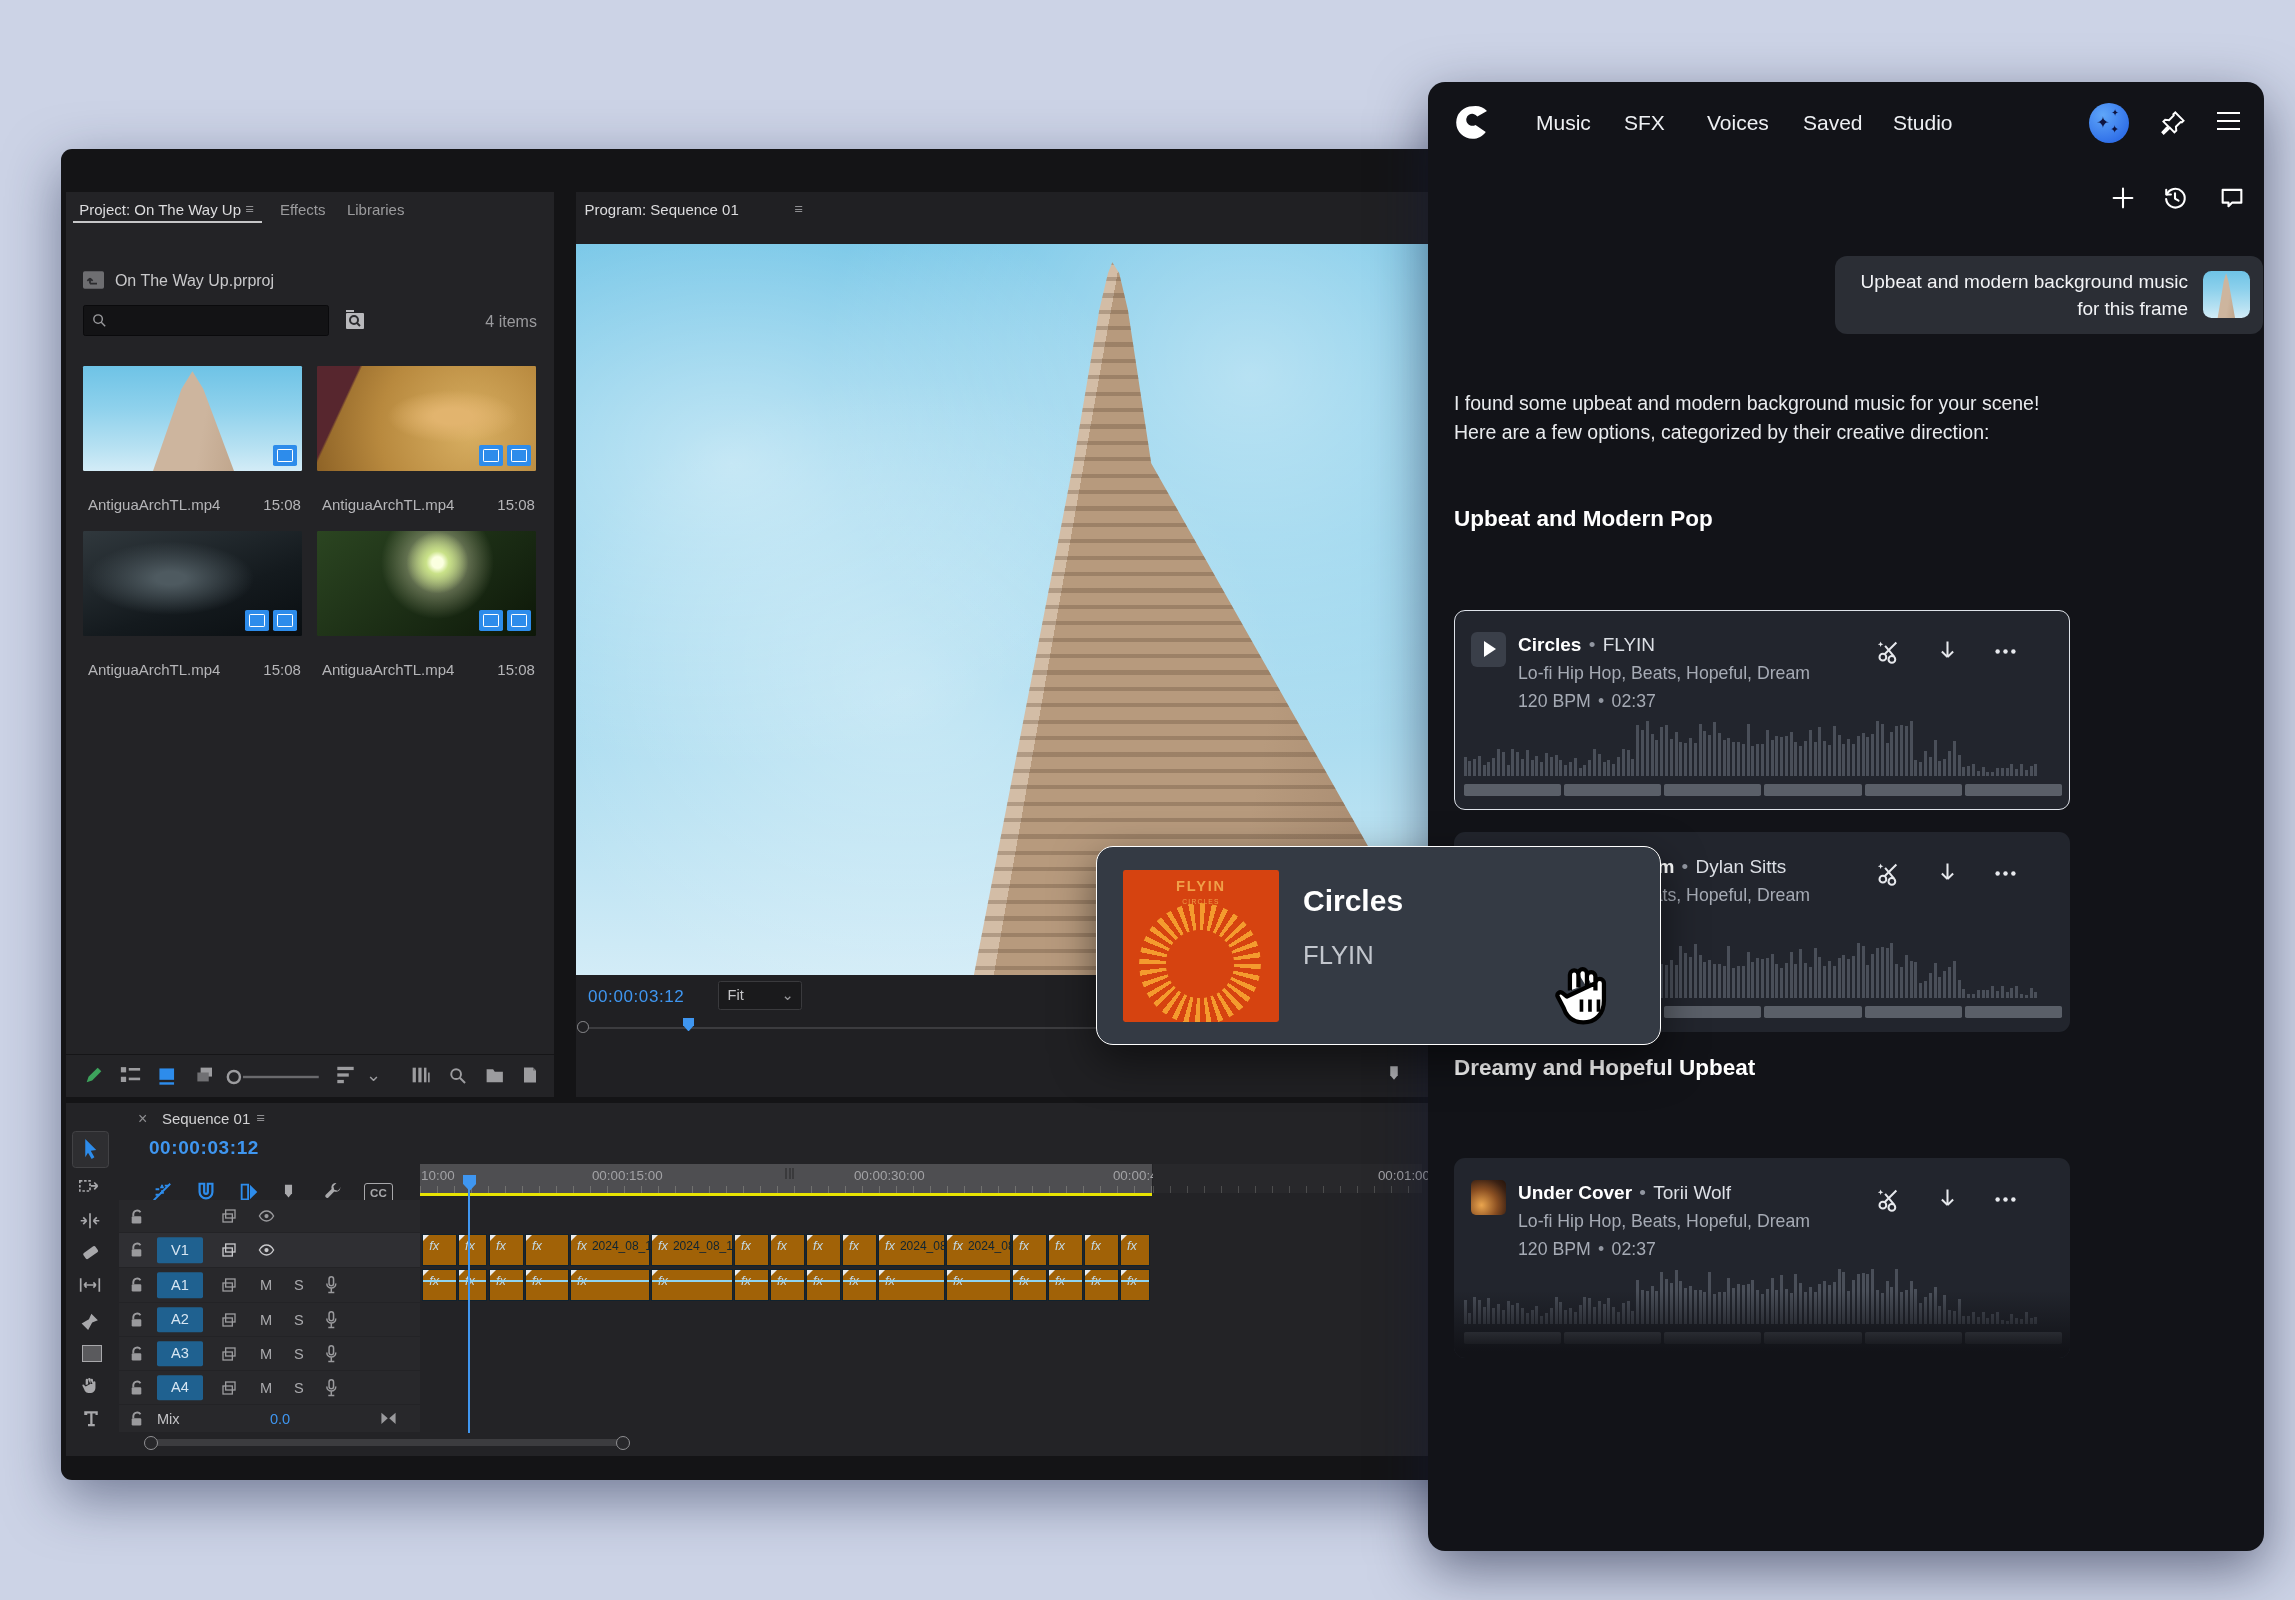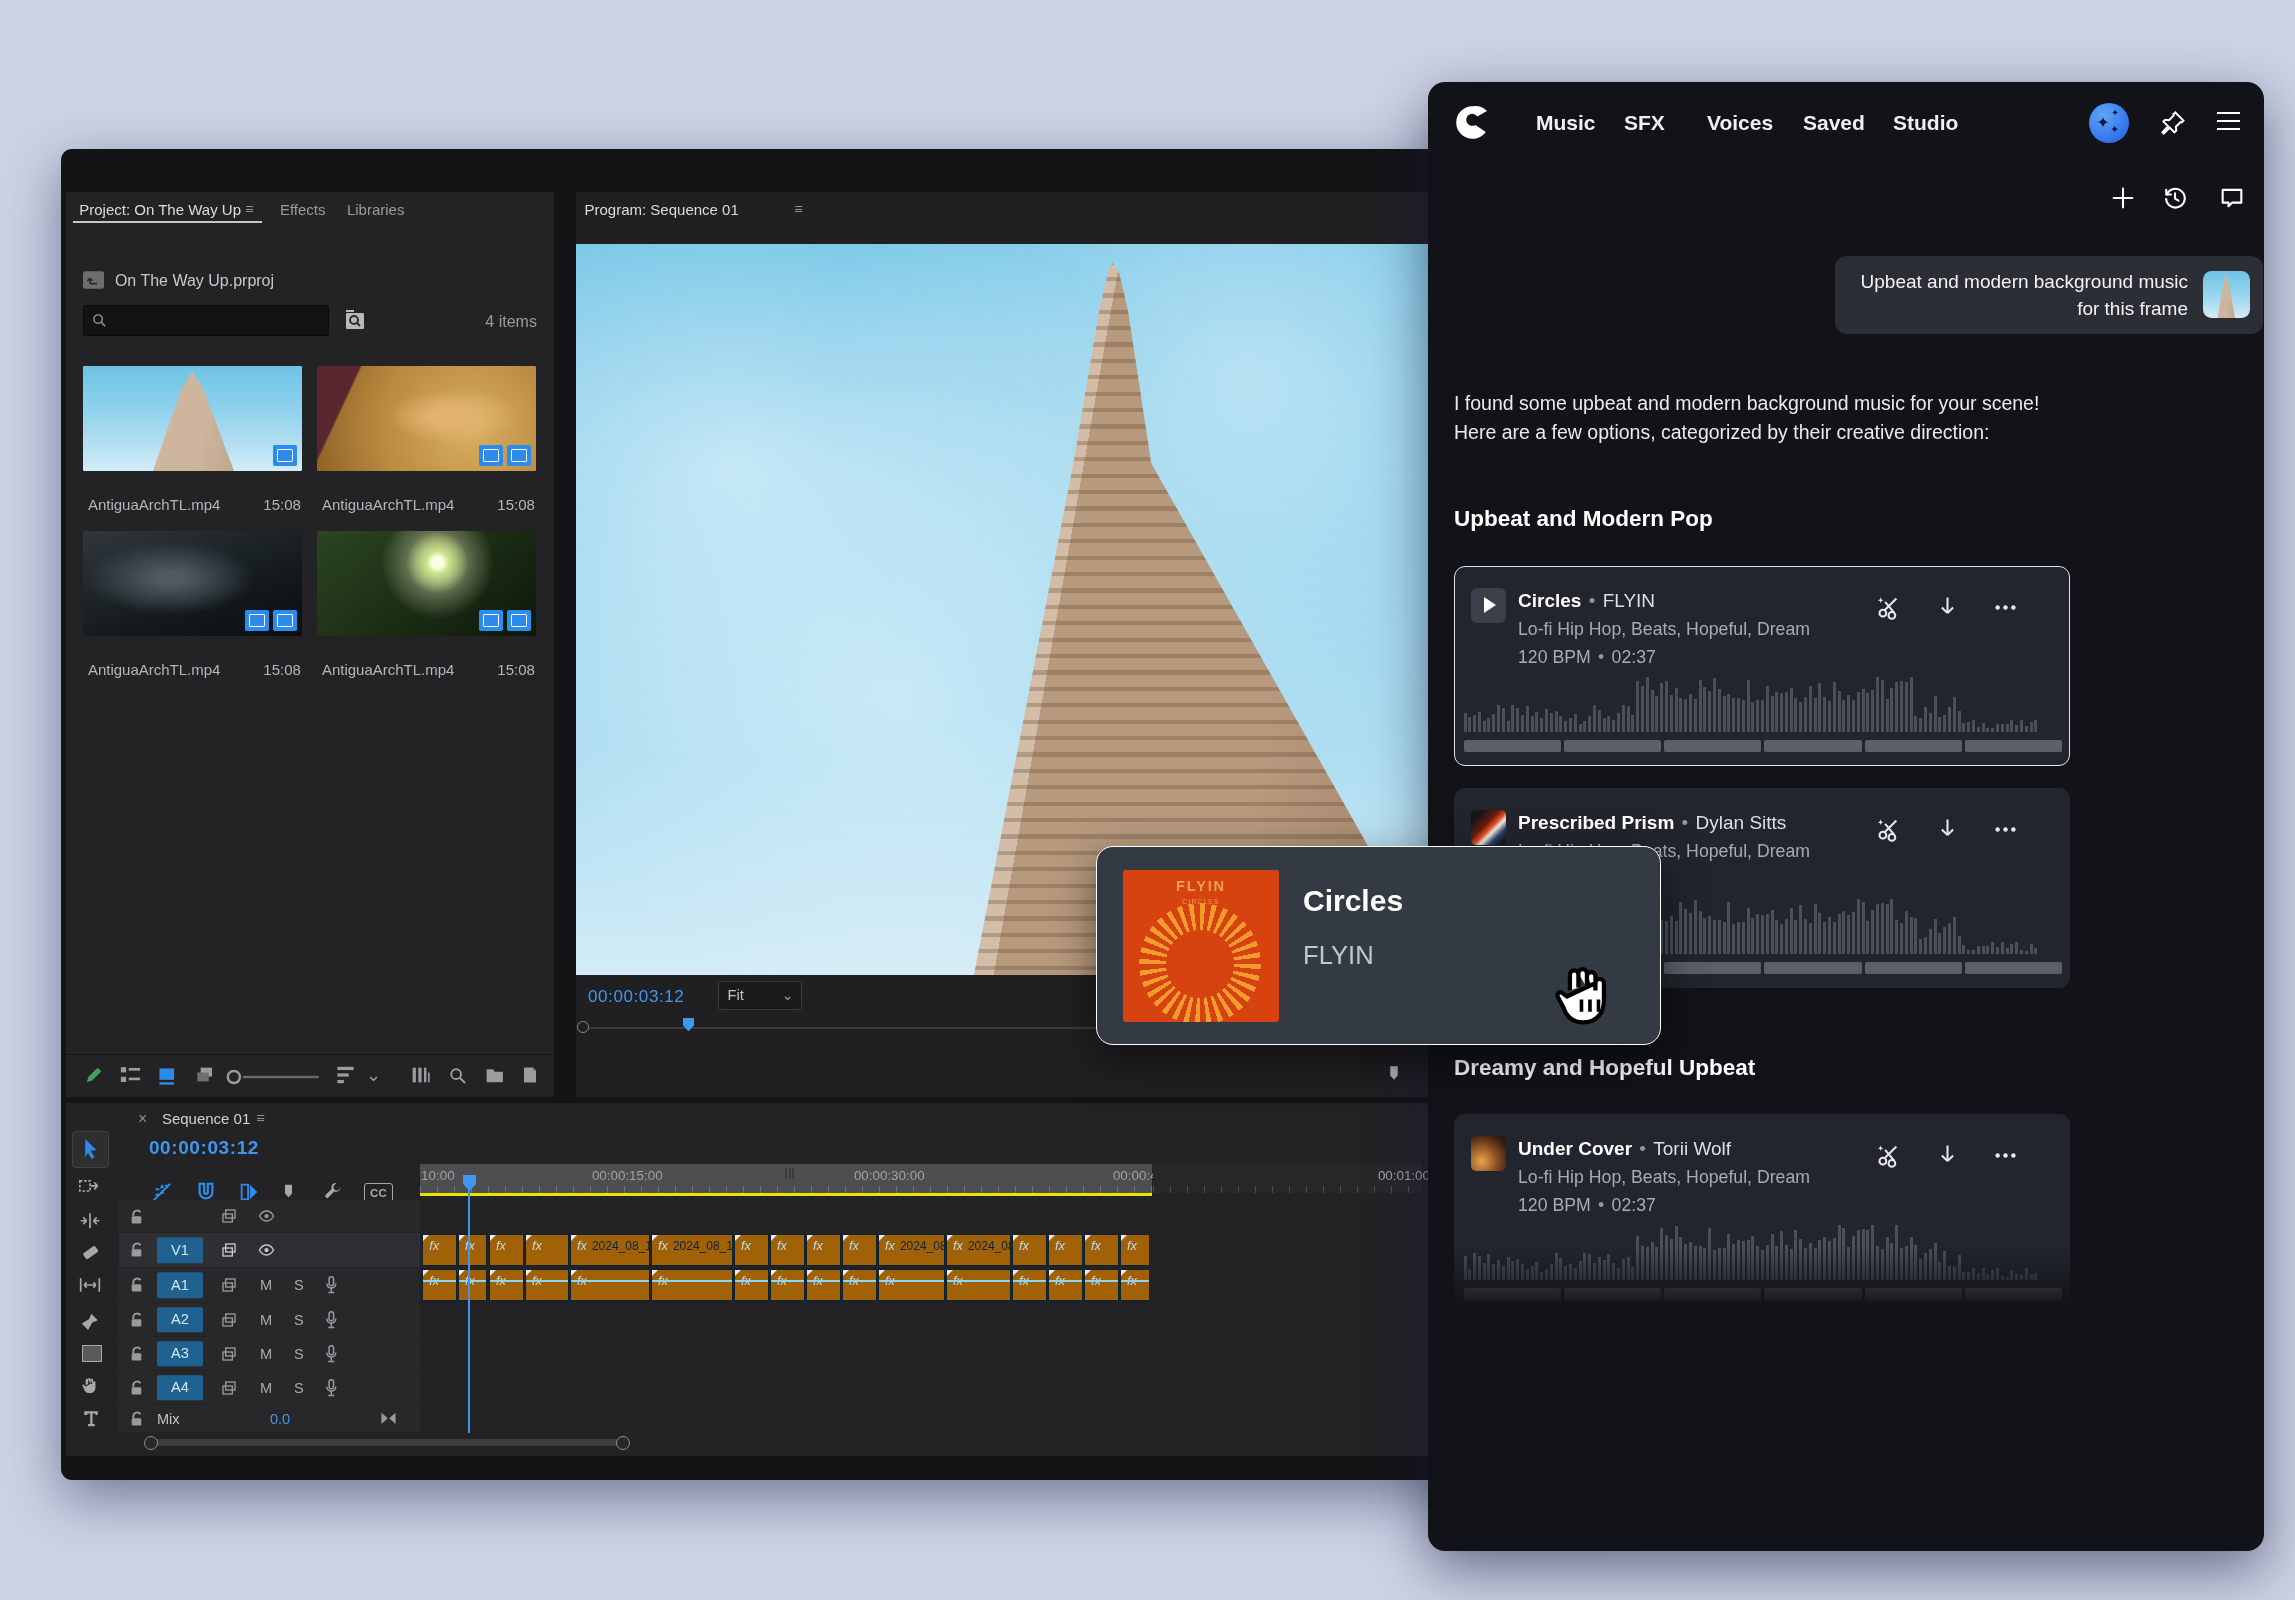--- a/index.html
+++ b/index.html
@@ -83,30 +83,30 @@
   .tclip .cname{position:absolute;left:21px;top:4.3px;font-size:12px;color:#0e2433;white-space:nowrap;overflow:hidden;}
   .tclip.audio::after{content:"";position:absolute;left:0;right:0;top:34%;height:1.8px;background:#8fd4f2;}
   .scrollbar{background:#3c3c3f;height:7.3px;border-radius:3.7px;}
   .sb-knob{width:12px;height:12px;border-radius:50%;border:1.8px solid #909093;background:#28282b;top:-3px;}
   .playhead-line{width:1.8px;background:#3f96f0;}
   .ph-top{width:13.4px;height:16px;background:#3f96f0;clip-path:polygon(0 0,100% 0,100% 55%,50% 100%,0 55%);}
 
   
   #chat{left:1428px;top:82px;width:836px;height:1469px;background:#121318;border-radius:17px;z-index:2;
      box-shadow:0 18px 55px rgba(20,25,55,.55);overflow:hidden;color:#e9ebee;}
-  .nav-item{top:29px;font-size:21px;color:#eef0f3;font-weight:700;}
+  .nav-item{top:29px;font-size:21px;color:#eef0f3;font-weight:400;}
   .ai-btn{width:40px;height:40px;border-radius:50%;background:radial-gradient(circle at 35% 30%,#5fa6f9,#2f6fe8 75%);}
   .spark{position:absolute;color:#0e1440;}
   .icon-line{stroke:#fff;stroke-width:1.8;fill:none;stroke-linecap:round;stroke-linejoin:round;}
   .bubble{background:#2b2e35;border-radius:12px;}
   .bubble-text{font-size:19px;line-height:27px;color:#f2f3f6;text-align:right;}
   .bubble-thumb{width:47px;height:47px;border-radius:8.5px;overflow:hidden;position:absolute;}
   .intro{font-size:19.5px;line-height:29px;color:#e9ebee;}
   .sec-head{font-size:22.5px;font-weight:bold;color:#fff;}
-  .card{position:absolute;left:26px;width:616px;height:200px;background:#22252d;border-radius:11px;border:1.2px solid rgba(0,0,0,0);box-sizing:border-box;}
+  .card{position:absolute;left:26px;width:616px;height:200px;background:#22252d;border-radius:11px;border:1.2px solid rgba(0,0,0,0);box-sizing:border-box;margin-top:44px;}
   .card.sel{border-color:#dfe3ea;}
   .play-btn{position:absolute;left:16px;top:21px;width:35px;height:35px;background:#3a3f49;border-radius:6px;}
   .play-btn .t{position:absolute;left:12.8px;top:9px;width:0;height:0;border-left:12px solid #fff;border-top:8px solid transparent;border-bottom:8px solid transparent;}
   .art{position:absolute;left:16px;top:21px;width:35px;height:35px;border-radius:4.9px;overflow:hidden;}
   .art.prism{background:linear-gradient(135deg,#15151a 18%,#6d1d10 42%,#e8542a 54%,#f2ece2 62%,#2a3f66 76%,#141821 92%);}
   .art.cover{background:radial-gradient(circle at 30% 72%,#eaa54e,#8a4f22 45%,#3a2114 78%,#241208);}
   .t-title{position:absolute;left:63px;top:23px;font-size:19px;white-space:nowrap;}
   .t-title b{color:#fff;font-weight:bold;}
   .dot{color:#9196a0;margin:0 7.3px;}
   .t-artist{color:#dcdfe5;}

